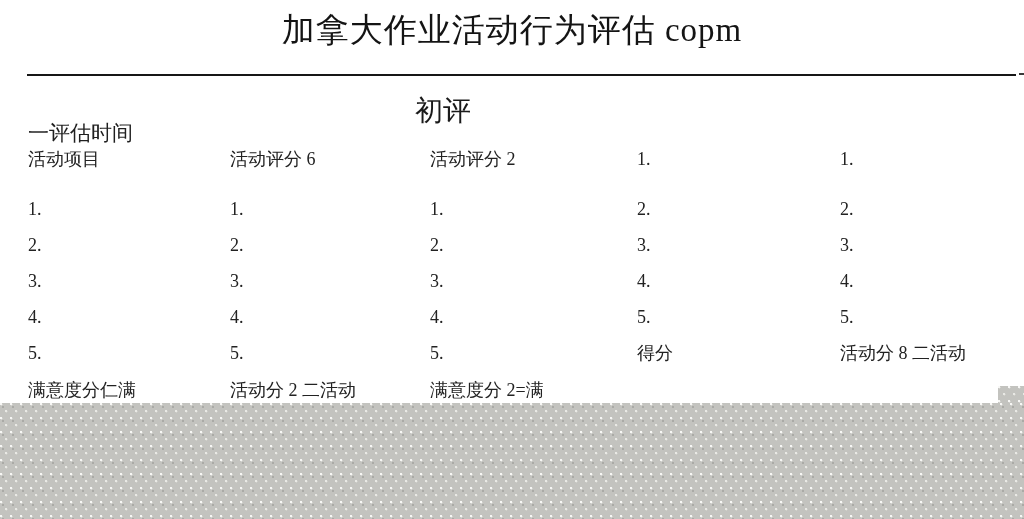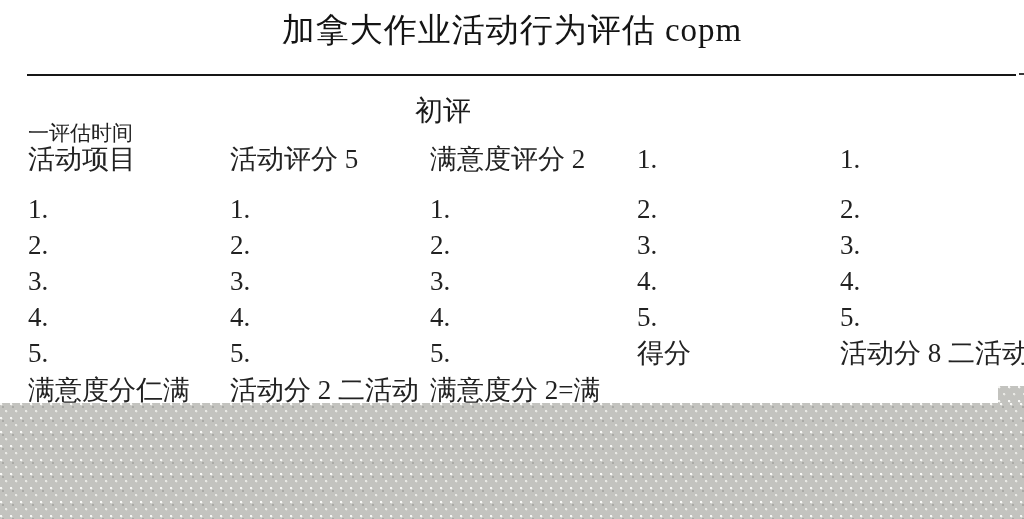--- a/index.html
+++ b/index.html
@@ -30,21 +30,21 @@
   .group-initial{left:385px;margin-left:30px;}
   .group-review{left:789px;}
 
   .table{
     position:absolute;left:28px;top:146px;width:996px;
     display:grid;
     grid-template-columns:202px 200px 207px 203px 1fr;
     grid-template-rows:50px 36px 36px 36px 36px 37px 26px;
   }
   .cell{
-    font-size:27px;line-height:26px;white-space:nowrap;color:#222222;
+    font-size:18px;line-height:26px;white-space:nowrap;color:#222222;
   }
 
   .gray-area{
     position:absolute;left:0;top:403px;width:1024px;height:116px;
     background-color:#c3c3bf;
     background-image:
       radial-gradient(circle at 1.2px 1.2px, #f7f7f5 1px, transparent 1.5px),
       radial-gradient(circle at 1.2px 1.2px, #e9e9e5 1px, transparent 1.5px),
       radial-gradient(circle at 1px 1px, #a9a9a5 0.7px, transparent 1.1px);
     background-size:10px 14px,10px 14px,10px 14px;
@@ -68,22 +68,22 @@
   <h1 class="title">加拿大作业活动行为评估 copm</h1>
   <div class="rule"></div>
   <div class="rule-tick"></div>
 
   <div class="corner-bottom">一评估时间</div>
   <div class="group-hdr group-initial">初评</div>
 
   <div class="table">
 
     <div class="cell">活动项目</div>
-    <div class="cell">活动评分 5</div>
-    <div class="cell">满意度评分 2</div>
+    <div class="cell">活动评分 6</div>
+    <div class="cell">活动评分 2</div>
 
     <div class="cell">1.</div>
     <div class="cell">1.</div>
     <div class="cell">1.</div>
     <div class="cell">1.</div>
     <div class="cell">1.</div>
 
     <div class="cell">2.</div>
     <div class="cell">2.</div>
     <div class="cell">2.</div>

